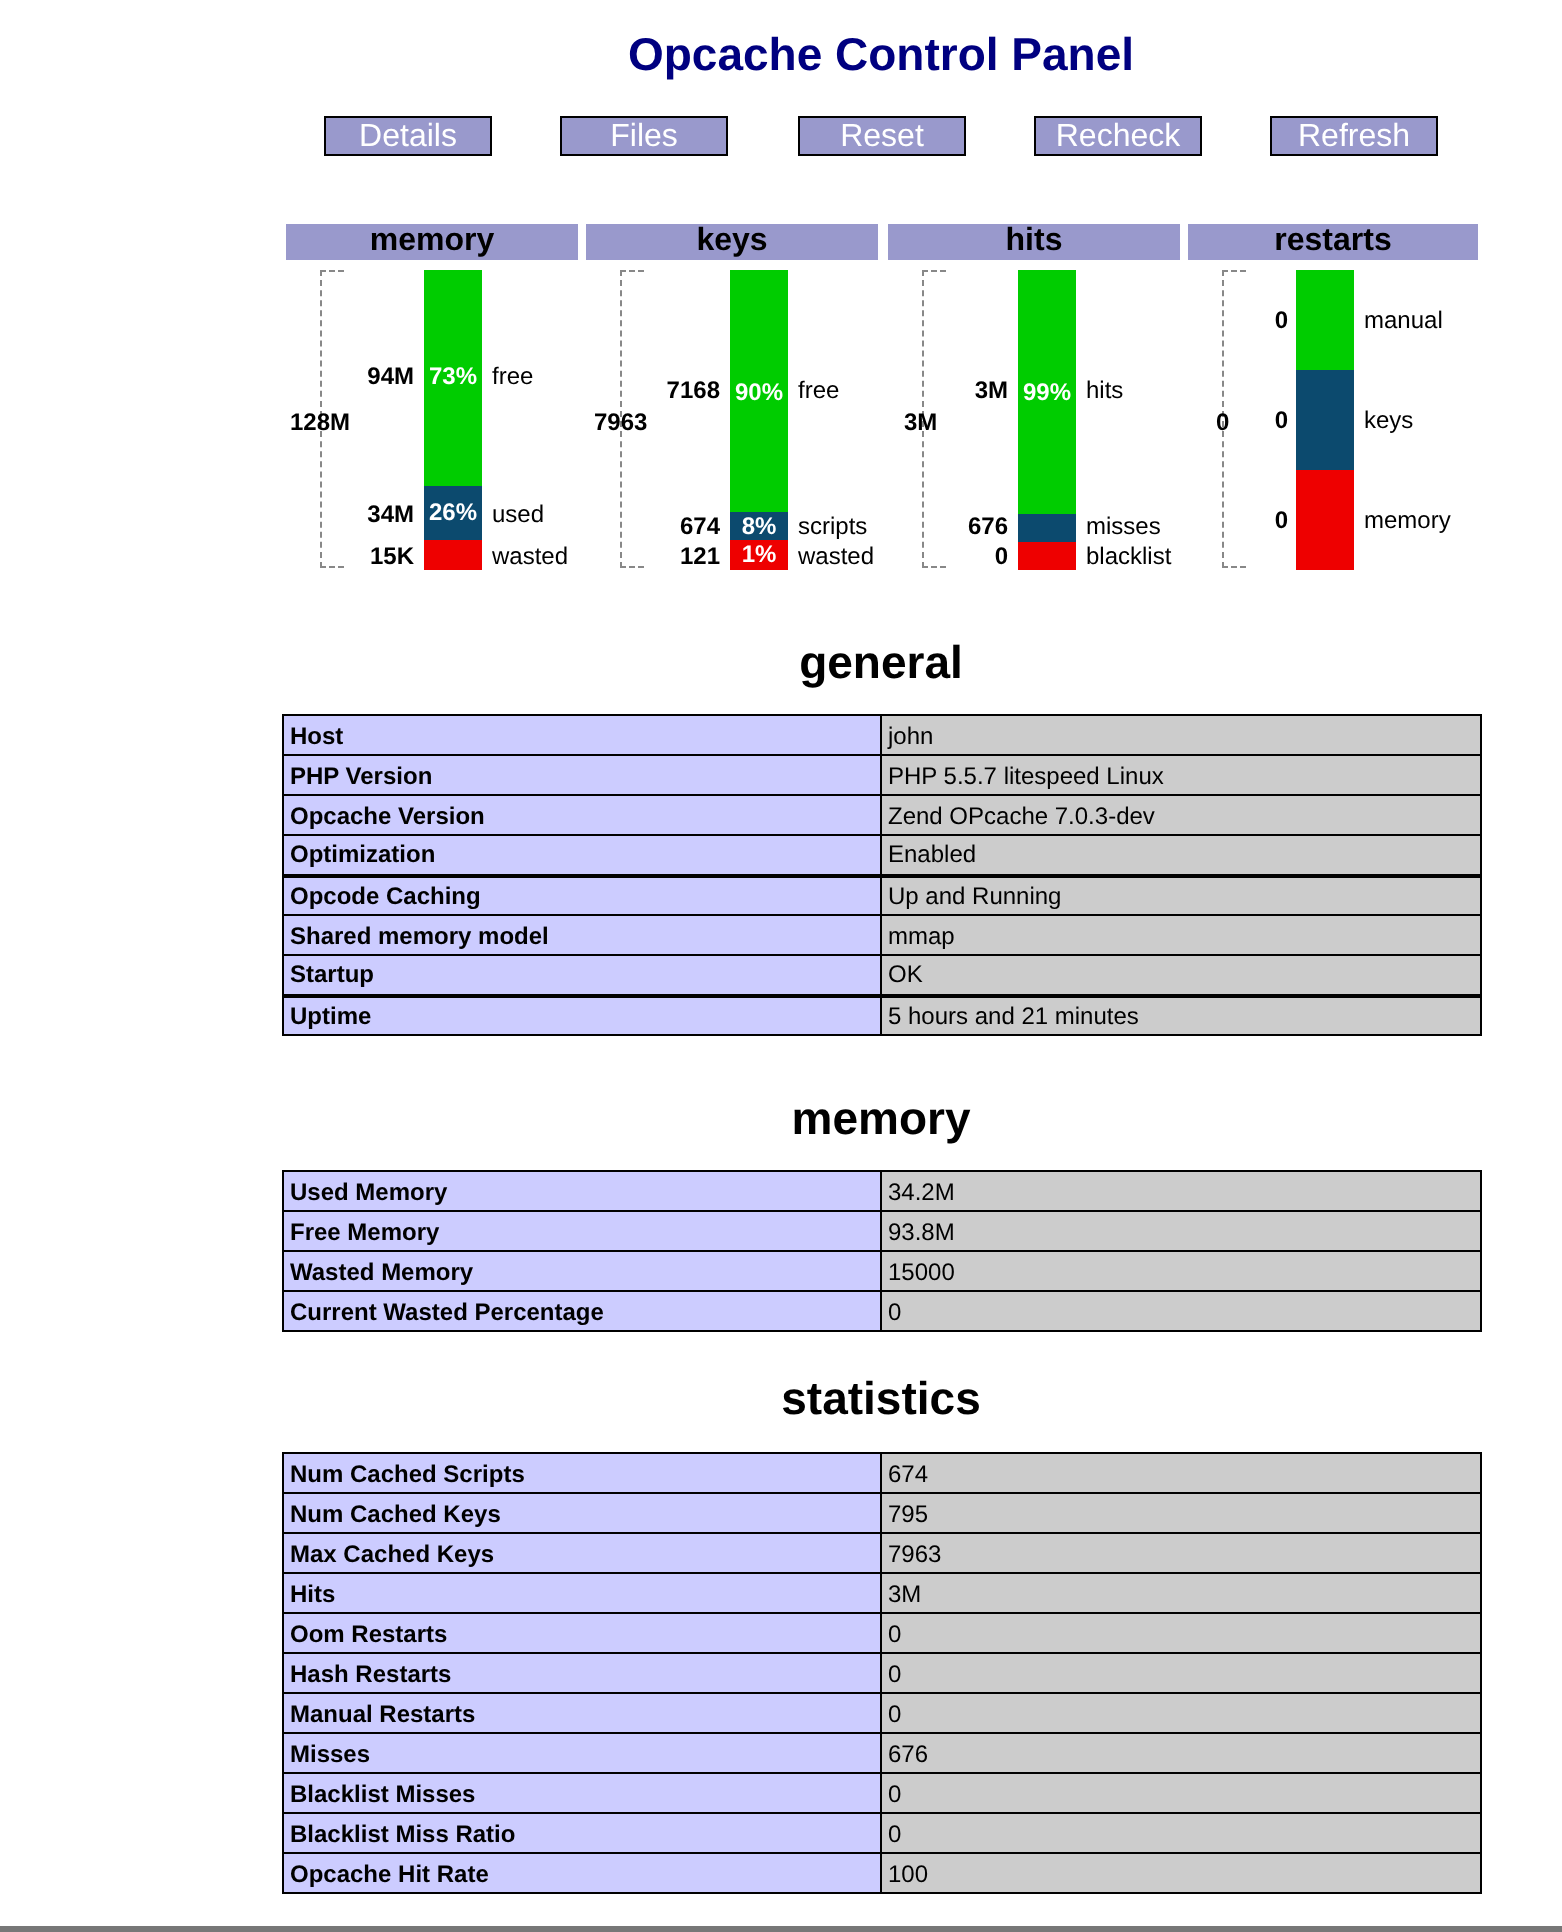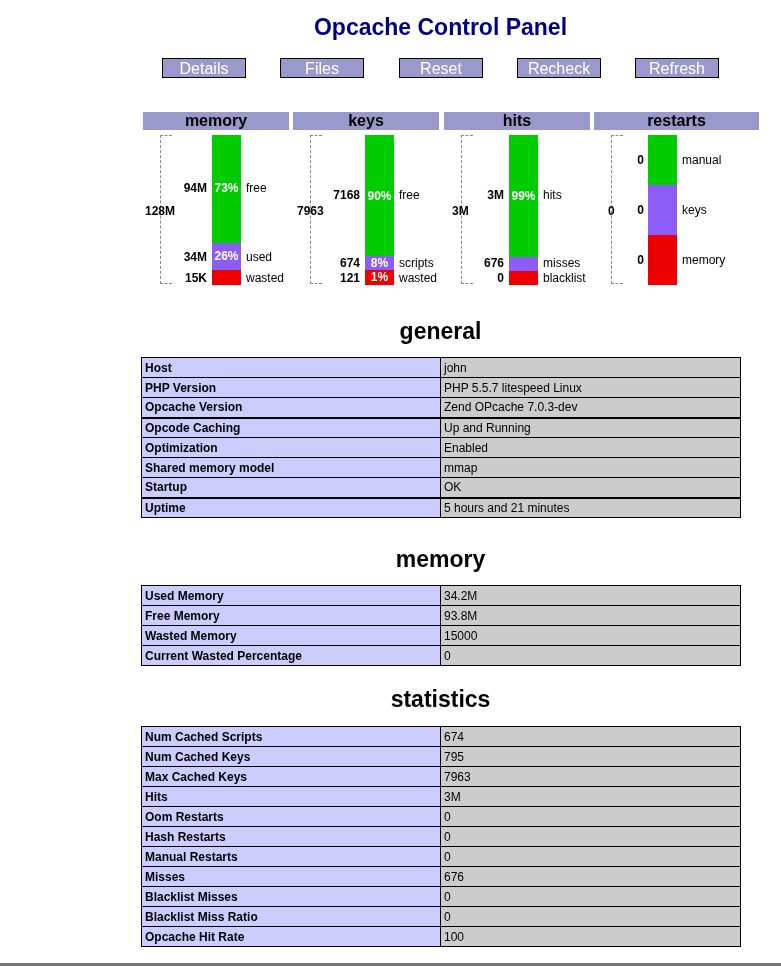--- a/index.html
+++ b/index.html
@@ -6,21 +6,21 @@
   body { width:781px; height:966px; position:relative; overflow:hidden; font-family:"Liberation Sans", sans-serif; color:#000; }
   .title { position:absolute; top:14px; left:0; width:881px; text-align:center; font-size:23px; font-weight:bold; color:#000080; margin:0; }
   .btn { position:absolute; top:58px; height:20px; width:84px; background:#9999cc; border:1px solid #000; color:#fff; font-size:16px; line-height:20px; text-align:center; cursor:pointer; box-sizing:border-box; }
   .panel-head { position:absolute; top:112px; height:18px; background:#9999cc; font-weight:bold; font-size:16px; line-height:18px; text-align:center; width:146px; }
   .bracket { position:absolute; top:135px; height:149px; width:12px; border:1px dashed #888; border-right:none; box-sizing:border-box; }
   .total { position:absolute; font-size:12px; font-weight:bold; }
   .bar { position:absolute; width:29px; }
   .seg { position:absolute; left:0; width:29px; color:#fff; font-weight:bold; font-size:12px; text-align:center; }
   .val { position:absolute; font-size:12px; font-weight:bold; text-align:right; width:50px; }
   .lbl { position:absolute; font-size:12px; }
-  .g { background:#00cc00; } .b { background:#8b5cf6; } .r { background:#ee0000; }
+  .g { background:#00cc00; } .b { background:#0c4a6e; } .r { background:#ee0000; }
   h2 { position:absolute; left:140px; width:601px; text-align:center; font-size:23px; font-weight:bold; margin:0; }
   table { position:absolute; left:141px; width:600px; border-collapse:collapse; border:1px solid #000; font-size:12px; }
   td { border:1px solid #000; height:20px; padding:0 3px; box-sizing:border-box; }
   td.k { background:#ccccff; font-weight:bold; width:299px; }
   td.v { background:#cccccc; }
   .footer-bar { position:absolute; top:963px; left:0; width:781px; height:3px; background:#777; }
 </style>
 </head>
 <body>
 
@@ -83,21 +83,21 @@
   </div>
   <div class="val" style="left:454px;top:188px">3M</div>
   <div class="lbl" style="left:543px;top:188px">hits</div>
   <div class="val" style="left:454px;top:256px">676</div>
   <div class="lbl" style="left:543px;top:256px">misses</div>
   <div class="val" style="left:454px;top:271px">0</div>
   <div class="lbl" style="left:543px;top:271px">blacklist</div>
 </div>
 
 <div>
-  <div class="panel-head" style="left:594px;width:165px">restarts</div>
+  <div class="panel-head" style="left:594px;width:145px">restarts</div>
   <div class="bracket" style="left:611px"></div>
   <div class="total" style="left:608px;top:204px">0</div>
   <div class="bar" style="left:648px;top:135px;height:150px">
     <div class="seg g" style="top:0;height:50px"></div>
     <div class="seg b" style="top:50px;height:50px"></div>
     <div class="seg r" style="top:100px;height:50px"></div>
   </div>
   <div class="val" style="left:594px;top:153px">0</div>
   <div class="lbl" style="left:682px;top:153px">manual</div>
   <div class="val" style="left:594px;top:203px">0</div>
@@ -114,27 +114,27 @@
         <td class="v">john</td>
       </tr>
   <tr>
         <td class="k">PHP Version</td>
         <td class="v">PHP 5.5.7 litespeed Linux</td>
       </tr>
   <tr>
         <td class="k">Opcache Version</td>
         <td class="v">Zend OPcache 7.0.3-dev</td>
       </tr>
+  <tr>
+        <td class="k">Optimization</td>
+        <td class="v">Enabled</td>
+      </tr>
   <tr style="border-top:2px solid #000">
         <td class="k">Opcode Caching</td>
         <td class="v">Up and Running</td>
-      </tr>
-  <tr>
-        <td class="k">Optimization</td>
-        <td class="v">Enabled</td>
       </tr>
   <tr>
         <td class="k">Shared memory model</td>
         <td class="v">mmap</td>
       </tr>
   <tr>
         <td class="k">Startup</td>
         <td class="v">OK</td>
       </tr>
   <tr style="border-top:2px solid #000">

